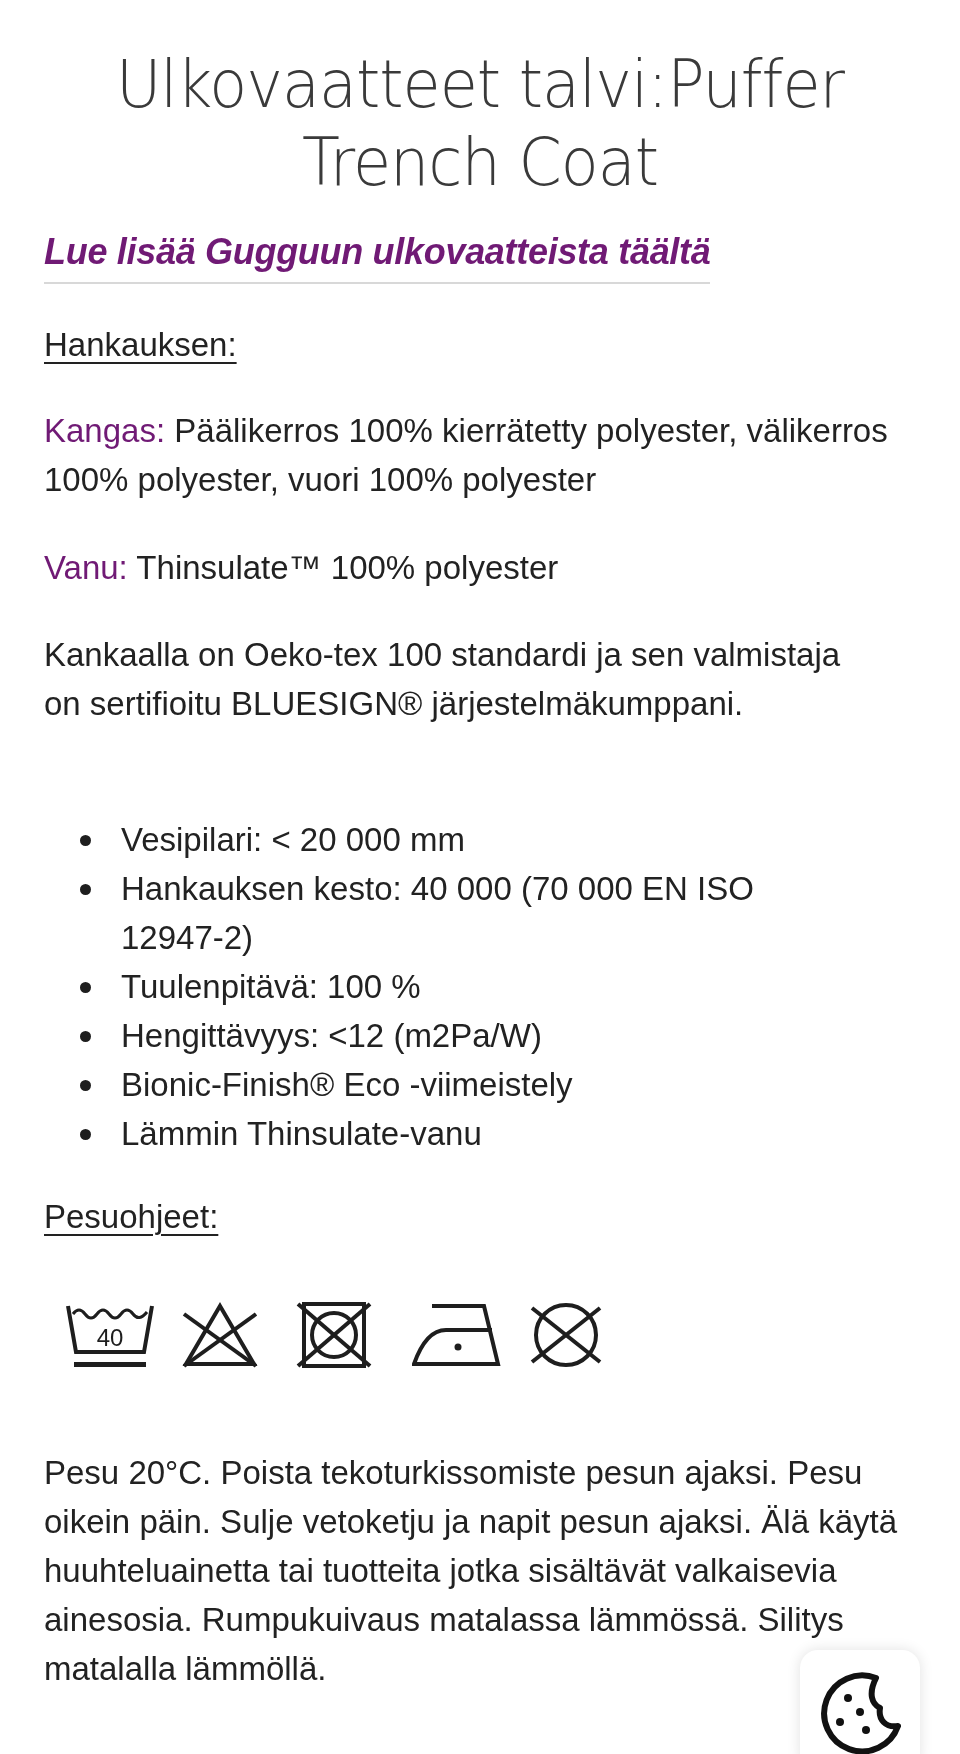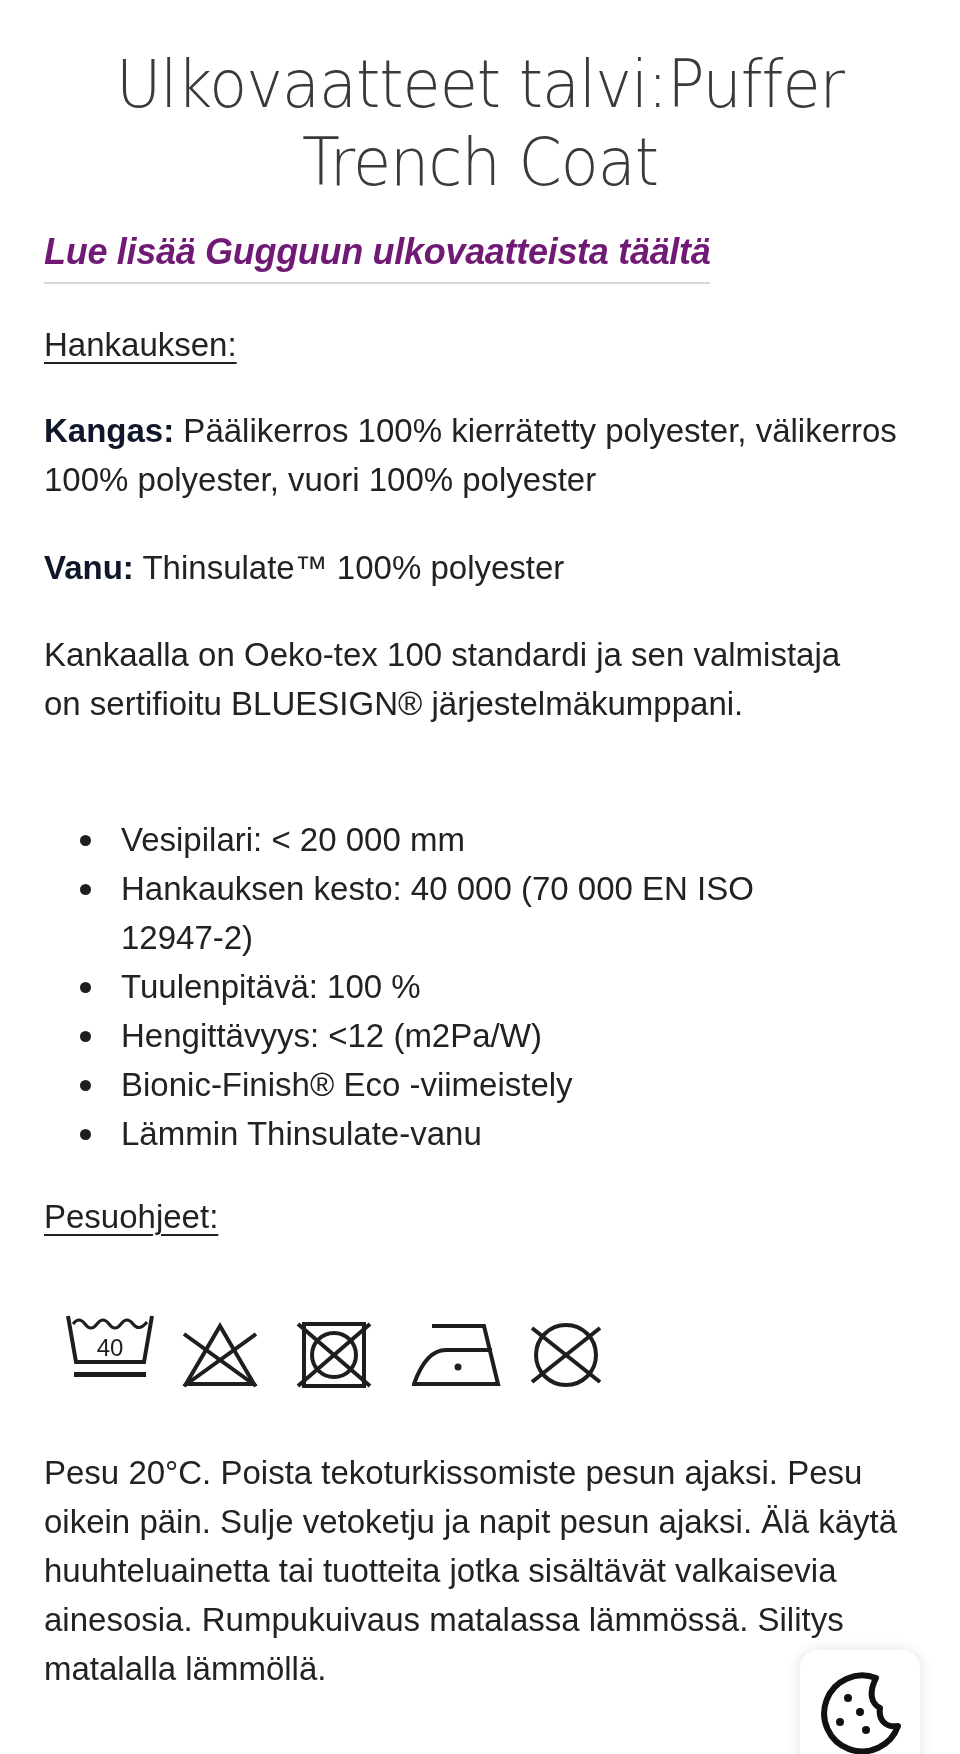--- a/index.html
+++ b/index.html
@@ -61,21 +61,21 @@
       text-decoration: underline;
       text-decoration-thickness: 2px;
       text-underline-offset: 6px;
     }
     .para {
       position: absolute;
       left: 44px;
       width: 880px;
       margin: 0;
     }
-    .para b { font-weight: 700; color: #0f172a; }
+    .para b { font-weight: 400; color: #701a75; }
     .spec-list {
       position: absolute;
       left: 44px;
       top: 815px;
       margin: 0;
       padding: 0;
       list-style: none;
       width: 880px;
     }
     .spec-list li {
@@ -96,21 +96,21 @@
       left: 64px;
       top: 1300px;
       height: 100px;
       display: flex;
       gap: 0;
     }
     .care-icon {
       width: 116px;
       height: 90px;
       display: flex;
-      align-items: flex-end;
+      align-items: flex-start;
       justify-content: flex-start;
     }
     .care-icon svg { display: block; }
     .cookie-button {
       position: absolute;
       left: 800px;
       top: 1650px;
       width: 120px;
       height: 120px;
       background: #ffffff;

